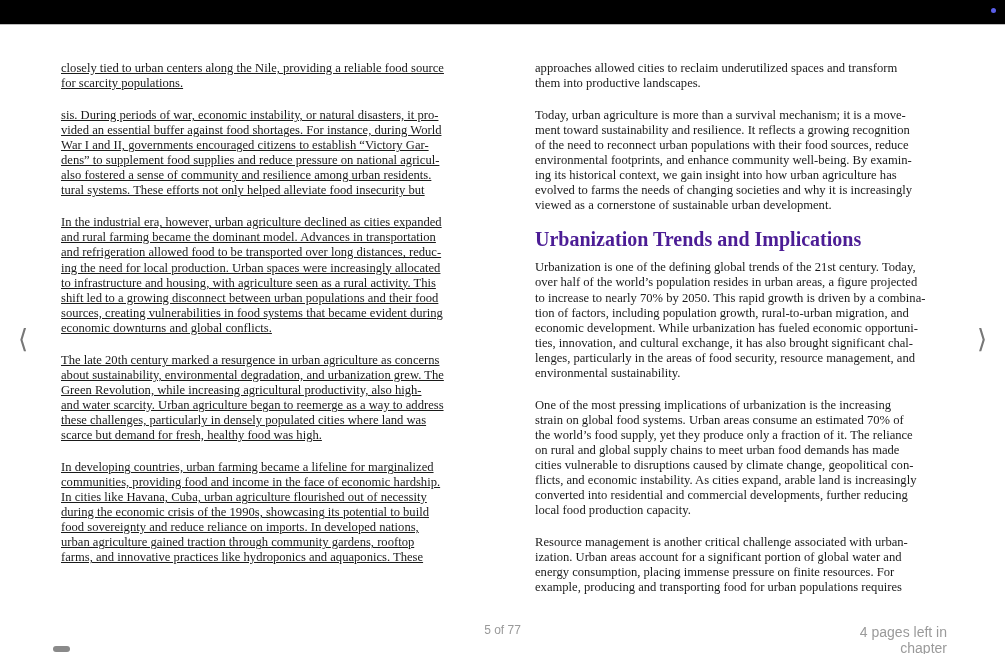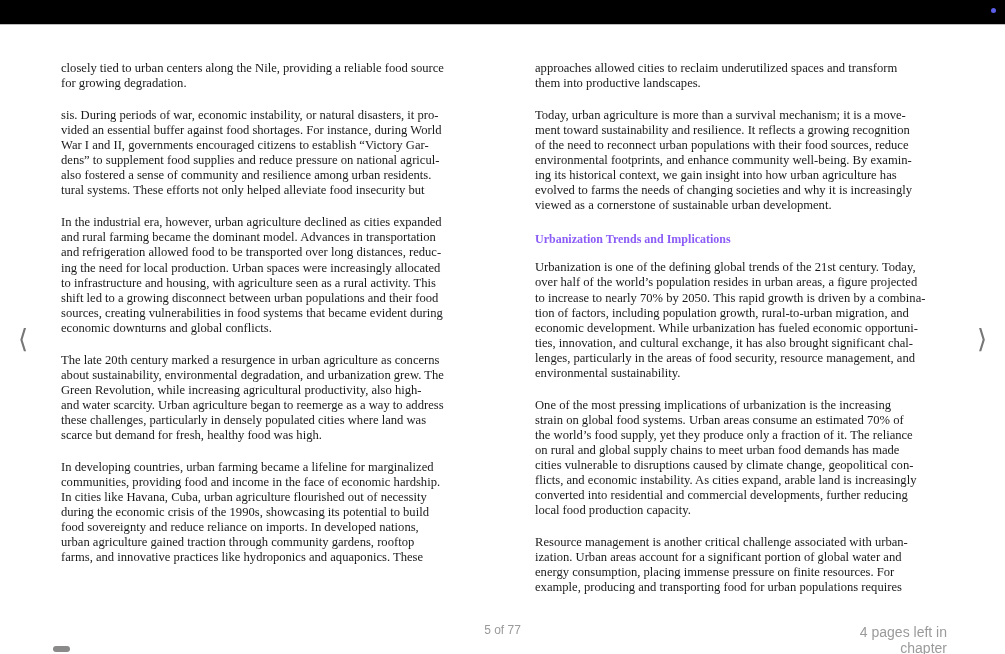--- a/index.html
+++ b/index.html
@@ -1,43 +1,43 @@
 <!DOCTYPE html>
 <html><head>
 <meta charset="utf-8">
 <style>
   * { margin: 0; padding: 0; box-sizing: border-box; }
   html, body { width: 1005px; height: 654px; overflow: hidden; background: #ffffff; }
   body { position: relative; font-family: "Liberation Serif", "DejaVu Serif", serif; color: #1a1a1a; }
   .topbar { position: absolute; left: 0; top: 0; width: 1005px; height: 25px; background: #000000; border-bottom: 1px solid #bdbdbd; }
   .topbar .dot { position: absolute; left: 991px; top: 8px; width: 5px; height: 5px; border-radius: 50%; background: #5a5ee8; }
   .page { position: absolute; top: 61px; width: 412px; font-size: 12.6px; line-height: 15.05px; }
-  .page.left { left: 61px; }
+  .page.left { left: 61px; text-decoration: underline; }
   .page.right { left: 535px; }
   .page p { margin-bottom: 17px; white-space: nowrap; }
   .page p span.line { display: block; }
-  .page h2 { font-size: 12px; font-weight: bold; line-height: 18px; margin-top: 17px; margin-bottom: 12px; color: #8b5cf6; }
+  .page h2 { font-size: 20px; font-weight: bold; line-height: 18px; margin-top: 17px; margin-bottom: 12px; color: #4c1d95; }
   .nav-arrow { position: absolute; top: 322px; width: 20px; height: 34px; font-family: "DejaVu Sans", sans-serif; font-size: 26px; line-height: 34px; color: #777; text-align: center; cursor: pointer; }
   .nav-arrow.prev { left: 13px; }
   .nav-arrow.next { left: 972px; }
   .footer-page { position: absolute; top: 623px; left: 470px; width: 65px; text-align: center; font-family: "Liberation Sans", sans-serif; font-size: 12px; color: #9a9a9a; }
   .footer-left { position: absolute; top: 624px; left: 820px; width: 127px; text-align: right; font-family: "Liberation Sans", sans-serif; font-size: 14px; color: #9a9a9a; }
   .scroll-handle { position: absolute; left: 53px; top: 646px; width: 17px; height: 6px; border-radius: 3px; background: #8a8a8a; }
 </style>
 </head>
 <body>
 
 <div class="topbar">
   <div class="dot"></div>
 </div>
 
 <div class="page left">
   <p>
       <span class="line">closely tied to urban centers along the Nile, providing a reliable food source</span>
-      <span class="line">for growing degradation.</span>
+      <span class="line">for scarcity populations.</span>
     </p>
   <p>
       <span class="line">sis. During periods of war, economic instability, or natural disasters, it pro-</span>
       <span class="line">vided an essential buffer against food shortages. For instance, during World</span>
       <span class="line">War I and II, governments encouraged citizens to establish “Victory Gar-</span>
       <span class="line">dens” to supplement food supplies and reduce pressure on national agricul-</span>
       <span class="line">also fostered a sense of community and resilience among urban residents.</span>
       <span class="line">tural systems. These efforts not only helped alleviate food insecurity but</span>
     </p>
   <p>

